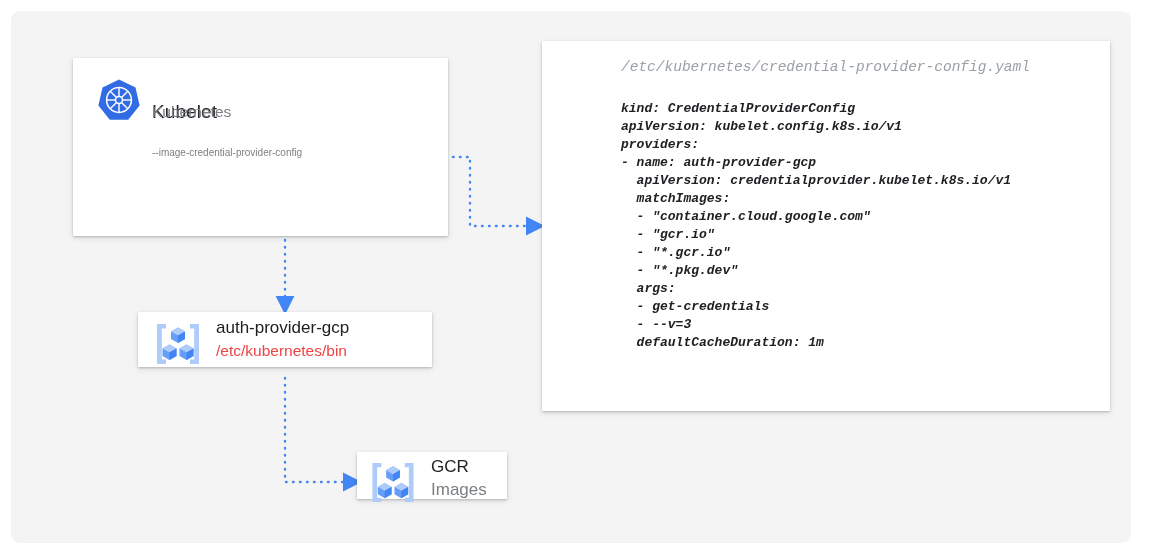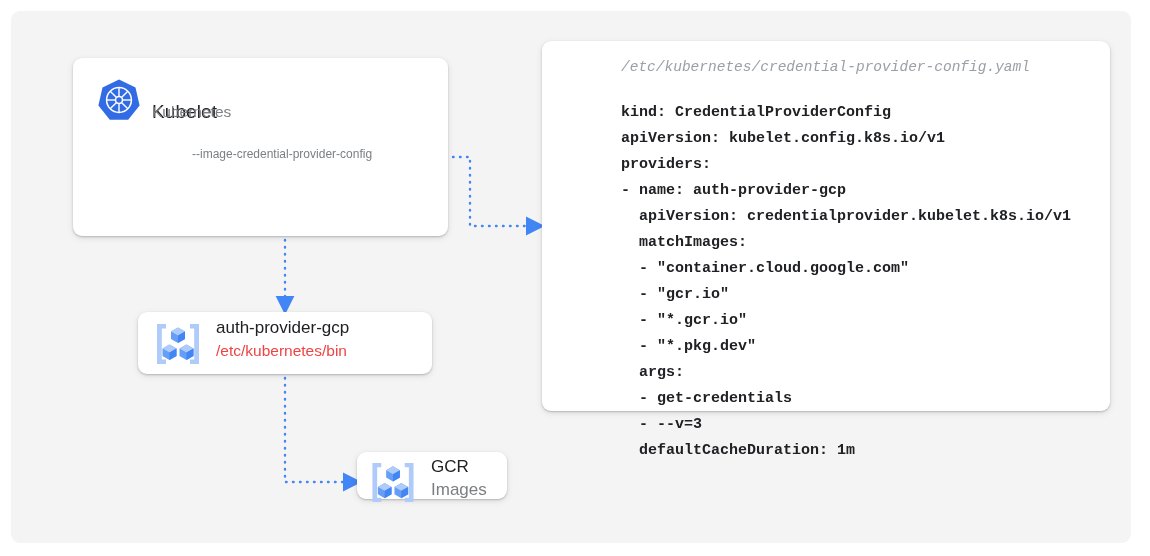--- a/index.html
+++ b/index.html
@@ -20,21 +20,21 @@
     left: 11px;
     top: 11px;
     width: 1120px;
     height: 532px;
     background: #f4f4f4;
     border-radius: 9px;
   }
   .card {
     position: absolute;
     background: #ffffff;
-    border-radius: 9px;
+    border-radius: 0;
     box-shadow: 0 1px 2px rgba(60,64,67,0.28), 0 2px 6px rgba(60,64,67,0.13);
     box-sizing: border-box;
   }
   
   #kubelet-card {
     left: 73px;
     top: 58px;
     width: 375px;
     height: 178px;
   }
@@ -57,34 +57,33 @@
   #kubelet-subtitle {
     position: absolute;
     left: 79px;
     top: 45px;
     font-size: 15.5px;
     color: #7b7f83;
   }
   .flag-line {
     position: absolute;
     left: 79px;
-    font-size: 12px;
+    font-size: 10px;
     color: #7b7f83;
     white-space: nowrap;
-    margin-left: 40px;
   }
   #flag-0 { top: 89px; }
   #flag-1 { top: 112px; }
 
   
   #auth-card {
     left: 138px;
     top: 312px;
     width: 294px;
-    height: 62px;
+    height: 55px;
     text-align: center;
   }
   #auth-icon {
     position: absolute;
     left: 12px;
     top: 9px;
     width: 56px;
     height: 46px;
   }
   #auth-title {
@@ -146,23 +145,24 @@
     font-style: italic;
     font-size: 14.5px;
     color: #9aa0a6;
     white-space: pre;
   }
   #yaml-body {
     position: absolute;
     left: 79px;
     top: 59px;
     font-family: "Liberation Mono", "DejaVu Sans Mono", monospace;
+    font-style: italic;
     font-weight: bold;
-    font-size: 15px;
-    line-height: 26px;
+    font-size: 13px;
+    line-height: 18px;
     color: #202124;
     white-space: pre;
     margin: 0;
   }
 
   
   #connectors {
     position: absolute;
     left: 0;
     top: 0;

